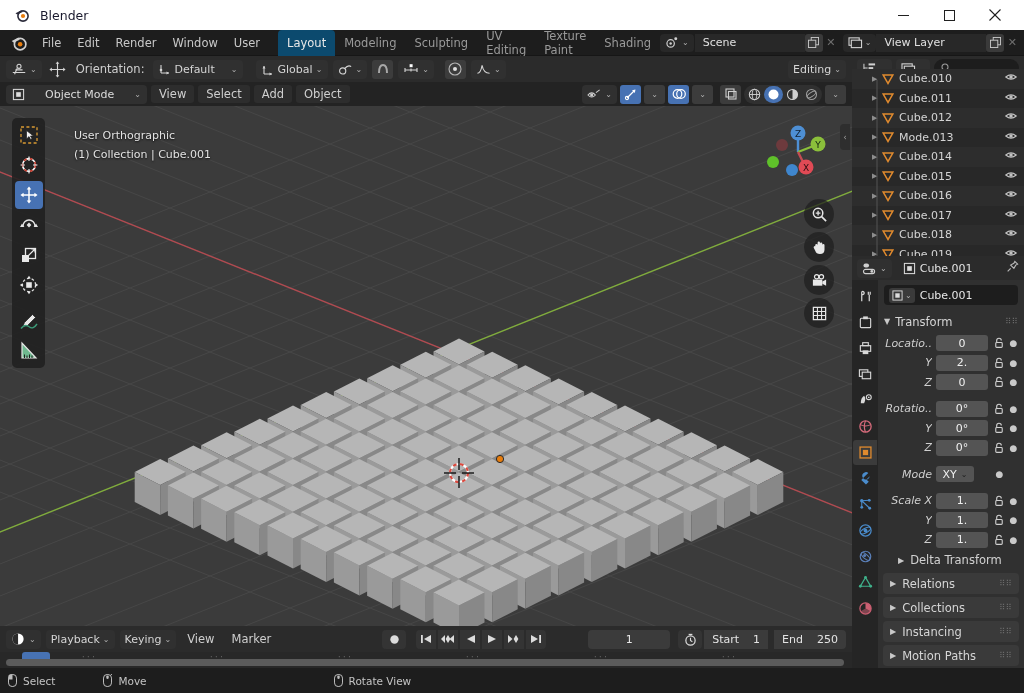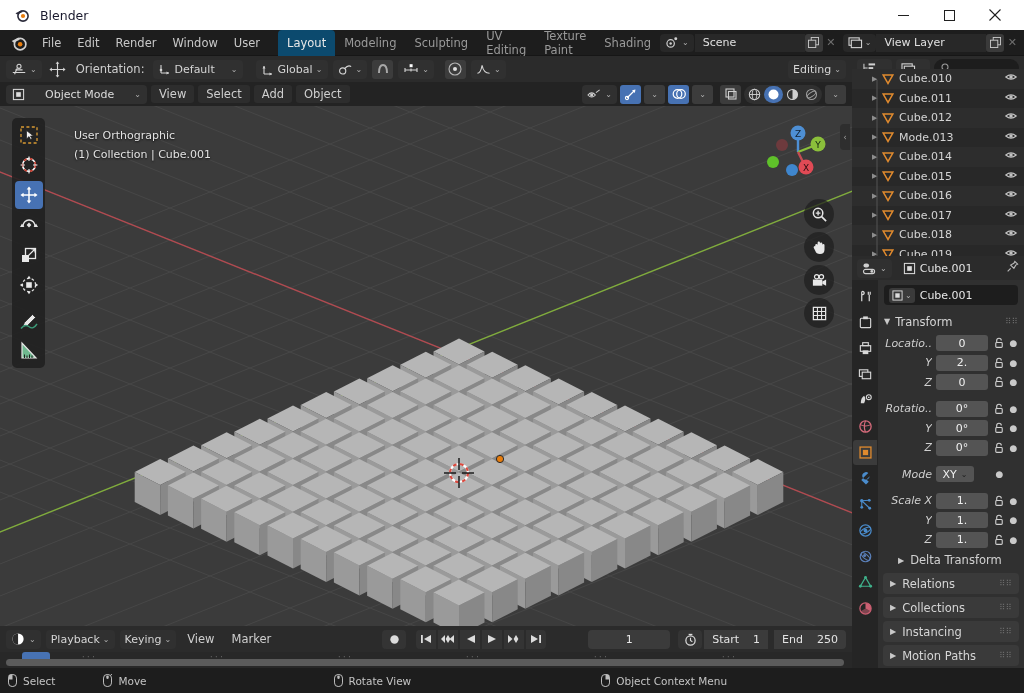--- a/index.html
+++ b/index.html
@@ -1526,22 +1526,15 @@
     </div>
     <div class="sb-gap" style="width:175px;"></div>
     <div class="sb-item">
       <svg class="mouse-ico" viewBox="0 0 9 13">
         <rect x="0.5" y="0.5" width="8" height="12" rx="3.6" fill="none" stroke="#bdbdbd" stroke-width="1"></rect>
         <rect x="3.3" y="1.4" width="2.4" height="3.6" rx="1.2" fill="#bdbdbd"></rect>
       </svg>
       <span>Rotate View</span>
     </div>
     <div class="sb-gap" style="width:178px;"></div>
-    <div class="sb-item">
-      <svg class="mouse-ico" viewBox="0 0 9 13">
-        <rect x="0.5" y="0.5" width="8" height="12" rx="3.6" fill="none" stroke="#bdbdbd" stroke-width="1"></rect>
-        <path d="M8.4 1.2 A3.6 3.6 0 0 0 4.5 0.5 L4.5 5.6 L8.4 5.6 Z" fill="#bdbdbd"></path>
-      </svg>
-      <span>Object Context Menu</span>
-    </div>
   </div>
 
 </div>
 
 </body></html>

